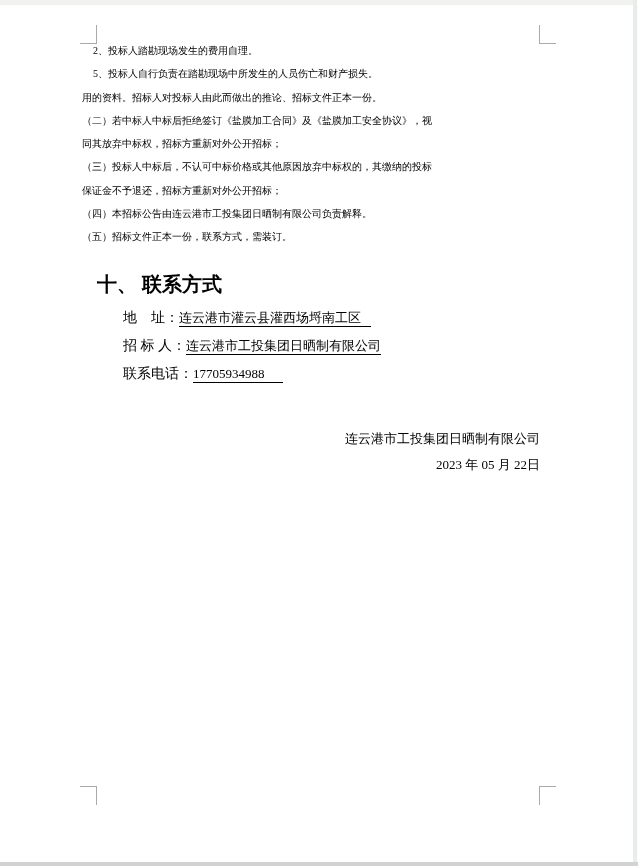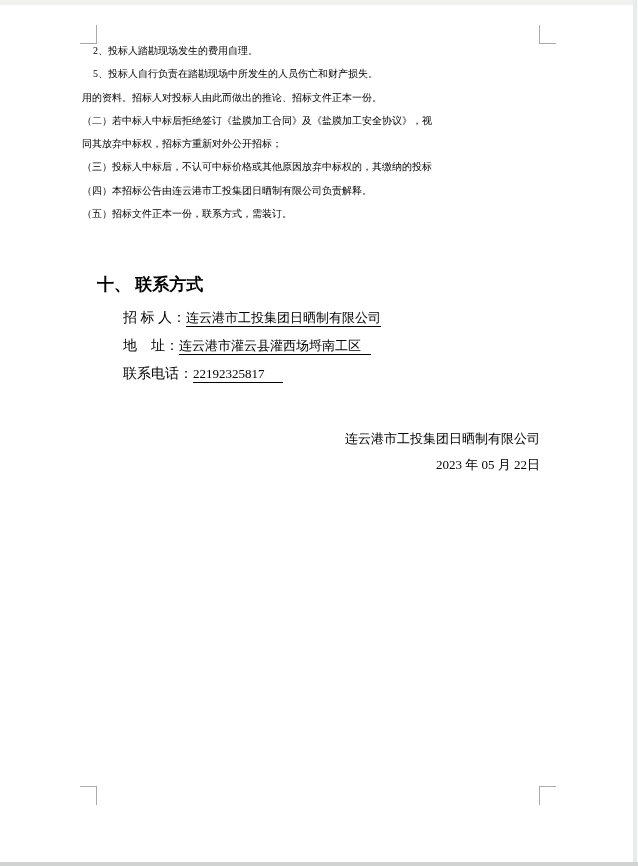--- a/index.html
+++ b/index.html
@@ -25,21 +25,21 @@
 
   .body-text {
     position: absolute; left: 82px; top: 39px; width: 540px;
     font-size: 10px; line-height: 23.3px;
   }
   .body-text .line { white-space: nowrap; }
   .body-text .line.indent { padding-left: 11px; }
 
   .section-heading {
     position: absolute; left: 97px; top: 273px;
-    font-size: 17px; font-weight: bold; line-height: 23.3px;
+    font-size: 20px; font-weight: bold; line-height: 23.3px;
     white-space: nowrap;
   }
 
   .contact {
     position: absolute; left: 123px; top: 304px;
     font-size: 14px;
   }
   .contact .row { line-height: 28px; white-space: nowrap; }
   .contact .label { display: inline; }
   .contact .value {
@@ -68,34 +68,35 @@
 <div class="crop bl"></div>
 <div class="crop br"></div>
 
 <div class="body-text">
   <div class="line indent">2、投标人踏勘现场发生的费用自理。</div>
   <div class="line indent">5、投标人自行负责在踏勘现场中所发生的人员伤亡和财产损失。</div>
   <div class="line">用的资料。招标人对投标人由此而做出的推论、招标文件正本一份。</div>
   <div class="line">（二）若中标人中标后拒绝签订《盐膜加工合同》及《盐膜加工安全协议》，视</div>
   <div class="line">同其放弃中标权，招标方重新对外公开招标；</div>
   <div class="line">（三）投标人中标后，不认可中标价格或其他原因放弃中标权的，其缴纳的投标</div>
+  <div class="line">保证金不予退还，招标方重新对外公开招标；</div>
   <div class="line">（四）本招标公告由连云港市工投集团日晒制有限公司负责解释。</div>
   <div class="line">（五）招标文件正本一份，联系方式，需装订。</div>
 </div>
 
 <div class="section-heading">十、 联系方式</div>
 
 <div class="contact">
   <div class="row">
+    <span class="label">地　址：</span><span class="value pad-sm">连云港市灌云县灌西场埒南工区</span>
+  </div>
+  <div class="row">
     <span class="label">招 标 人：</span><span class="value">连云港市工投集团日晒制有限公司</span>
   </div>
   <div class="row">
-    <span class="label">地　址：</span><span class="value pad-sm">连云港市灌云县灌西场埒南工区</span>
-  </div>
-  <div class="row">
-    <span class="label">联系电话：</span><span class="value pad-lg">22192325817</span>
+    <span class="label">联系电话：</span><span class="value pad-lg">17705934988</span>
   </div>
 </div>
 
 <div class="signature">
   <div>连云港市工投集团日晒制有限公司</div>
   <div>2023 年 05 月 22日</div>
 </div>
 
 </body></html>

